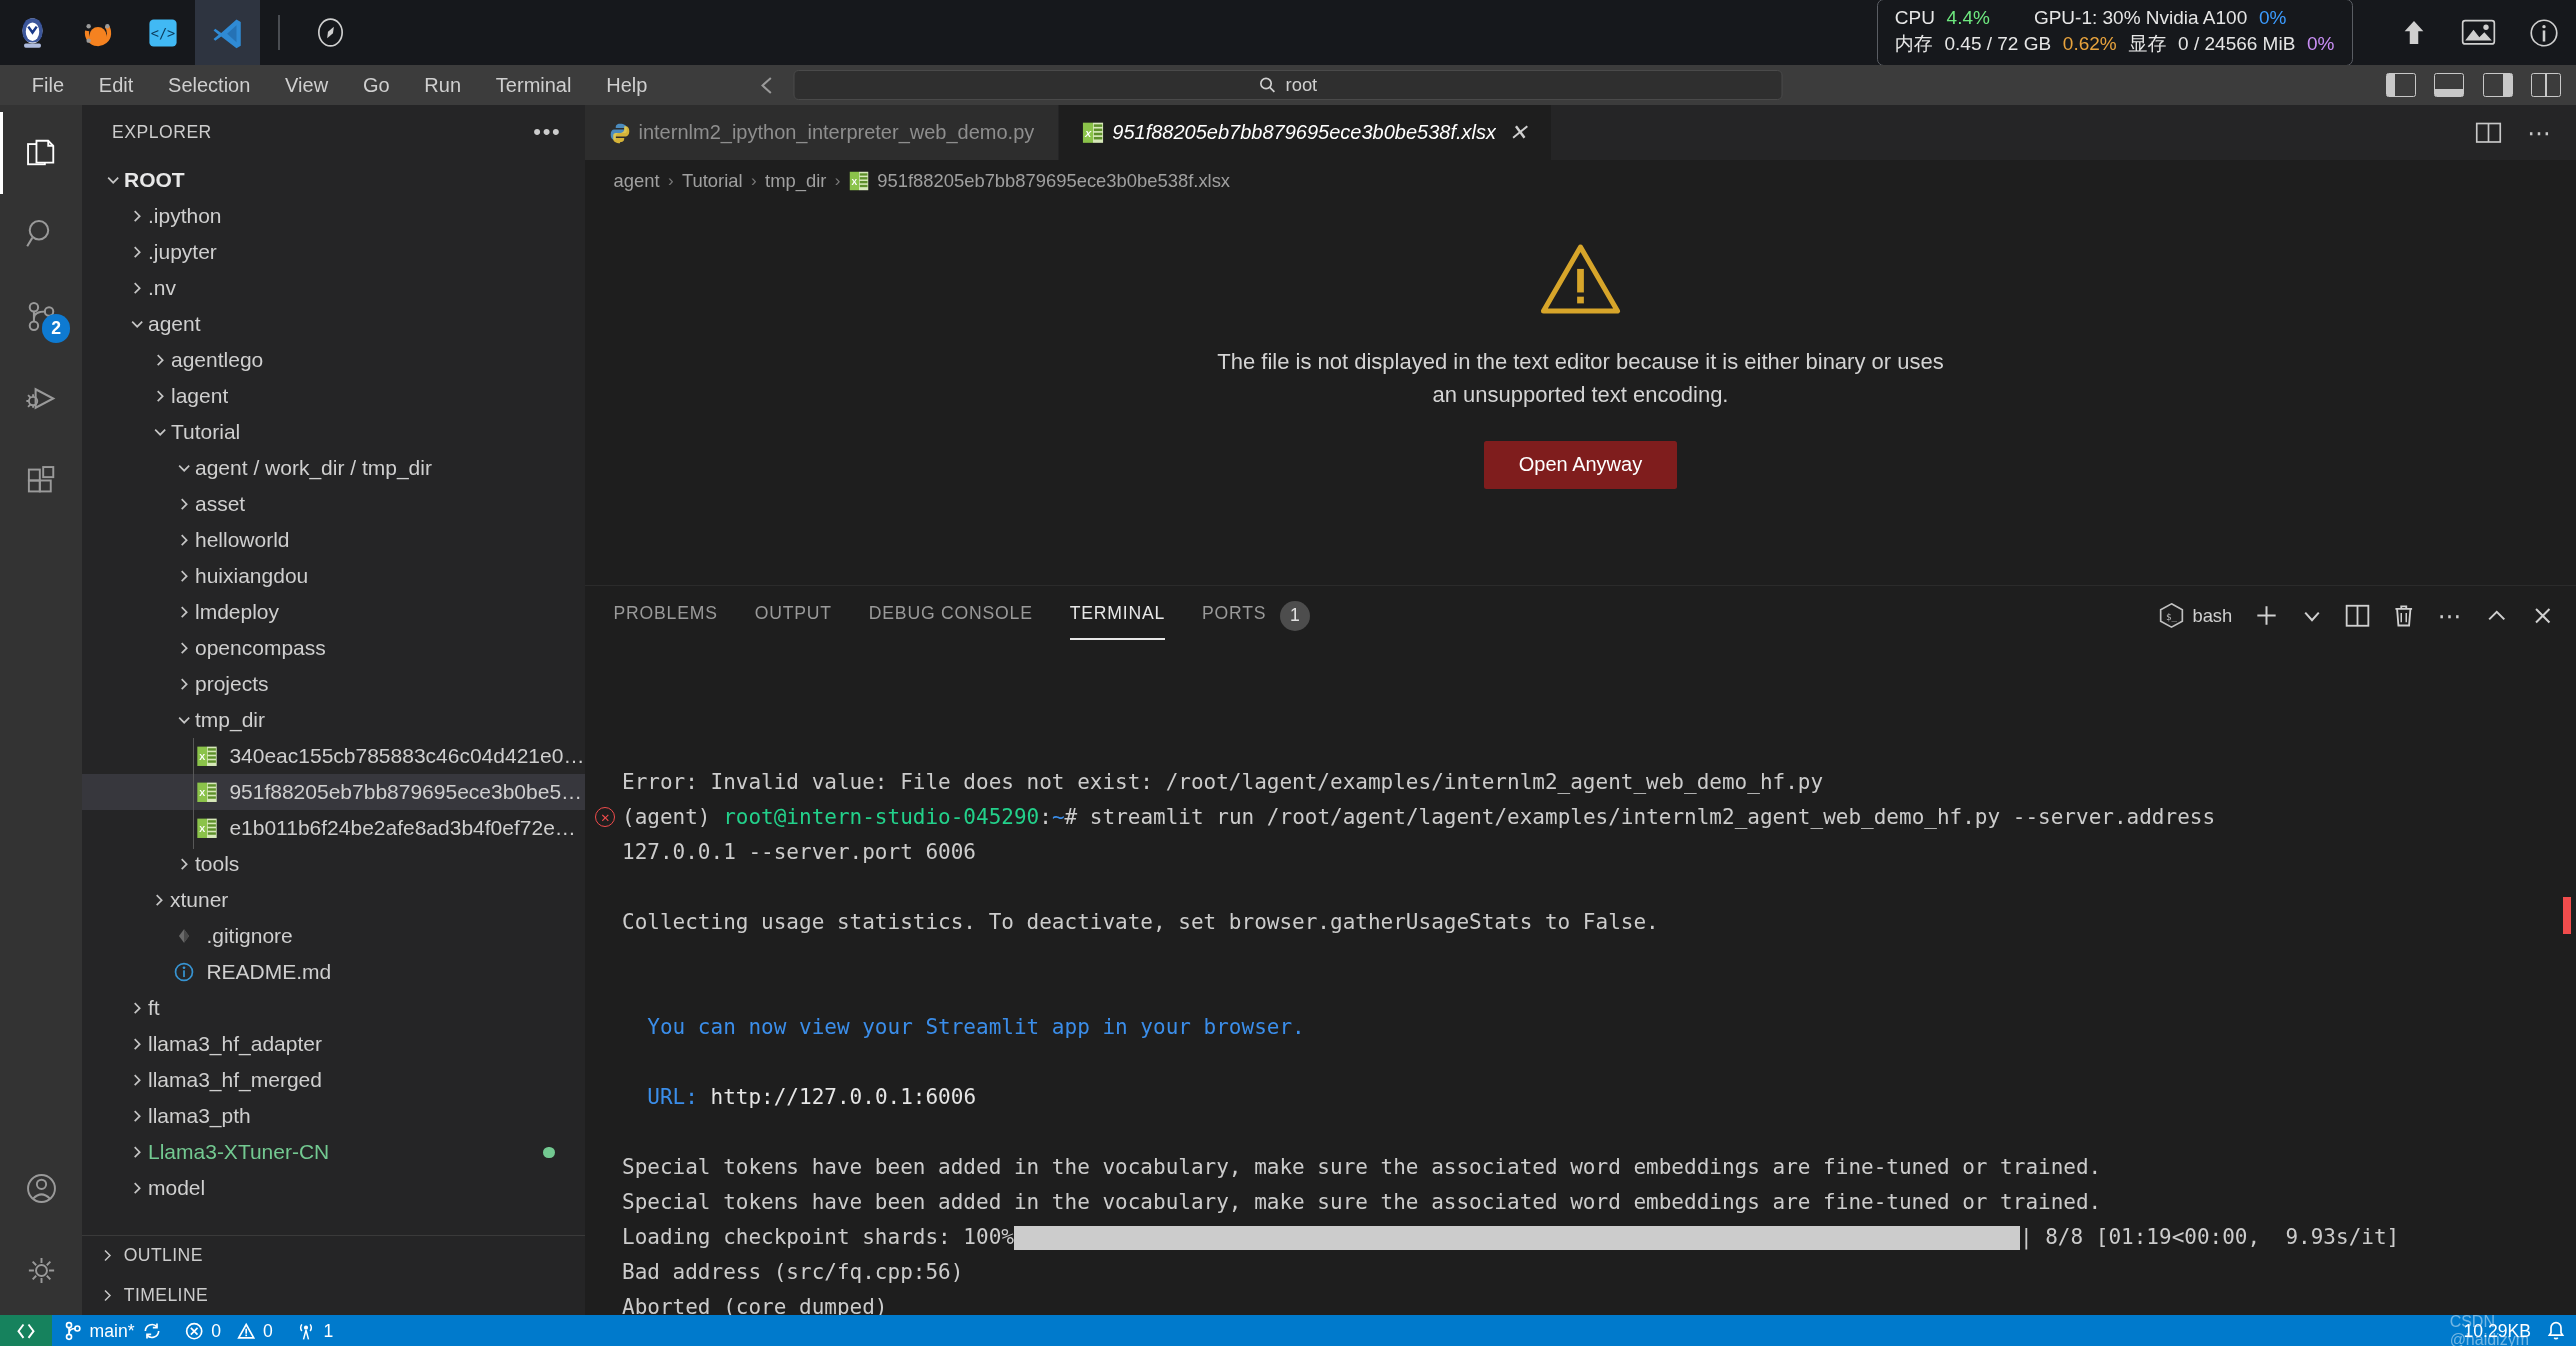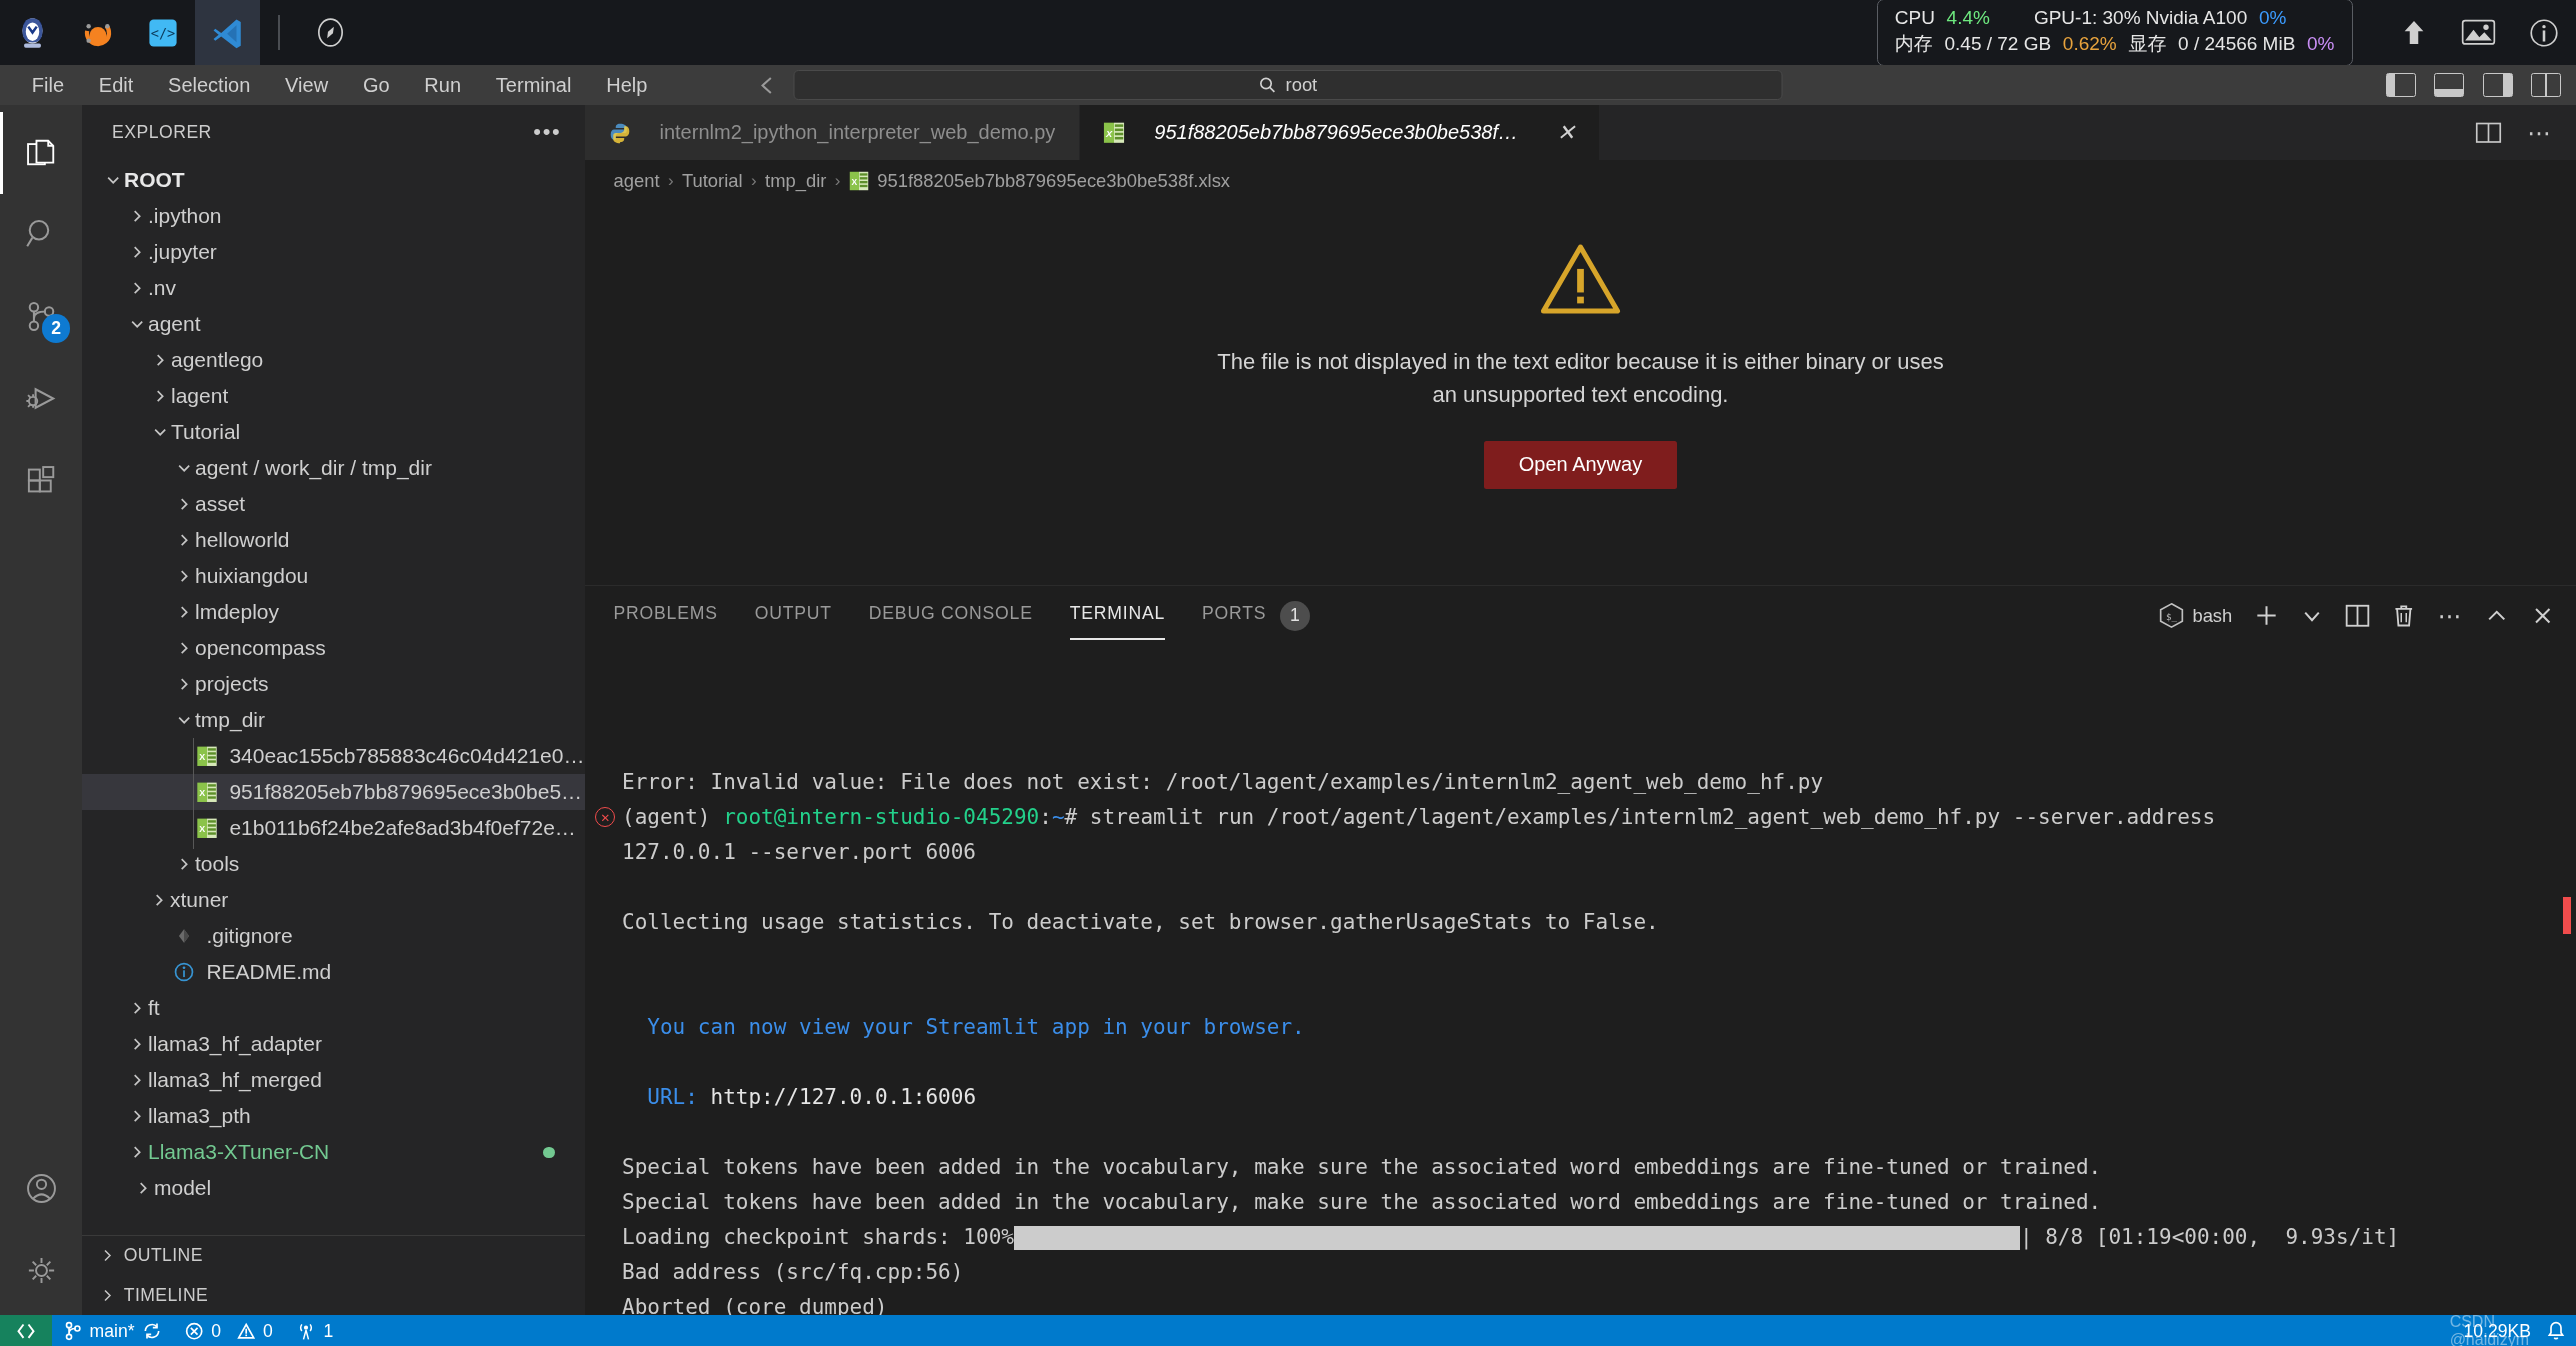--- a/index.html
+++ b/index.html
@@ -103,21 +103,21 @@
   .ind-guide { position: absolute; top: 0; bottom: 0; width: 0.8px; background: #585858; }
   .outline-bar {
     height: 40px; display: flex; align-items: center; color: #cccccc; font-size: 17.6px;
     letter-spacing: 0.4px; padding-left: 18.4px; gap: 8.4px; border-top: 0.8px solid #3a3a3a;
   }
 
   
   .editorcol { flex: 1; display: flex; flex-direction: column; min-width: 0; background: #1e1e1e; }
   .tabsbar { height: 55px; flex: 0 0 55px; background: #252526; display: flex; align-items: stretch; position: relative; }
   .tab {
-    display: flex; align-items: center; gap: 29px; padding: 0 23.5px; font-size: 20px;
+    display: flex; align-items: center; gap: 8px; padding: 0 23.5px; font-size: 20px;
     color: #8e8e8e; background: #2d2d2d; border-right: 0.8px solid #252526; max-width: 520px;
   }
   .tab.active { background: #1e1e1e; color: #ffffff; font-style: italic; }
   .tab .tabname { overflow: hidden; text-overflow: ellipsis; white-space: nowrap; }
   .tab .closex { font-size: 22px; color: #d0d0d0; margin-left: 5px; }
   .tabs-right { margin-left: auto; display: flex; align-items: center; gap: 25px; padding-right: 23.5px; }
   .breadcrumbs {
     height: 42px; flex: 0 0 42px; display: flex; align-items: center; gap: 8.4px;
     padding-left: 28.5px; color: #a0a0a0; font-size: 18.4px;
   }
@@ -610,21 +610,21 @@
           </div>
           <div class="row" style="padding-left: 44px;">
             <span class="chev">
               <svg width="18.4" height="18.4" viewBox="0 0 22 22">
                 <path d="M8 5 L14 11 L8 17" stroke="#c5c5c5" stroke-width="2" fill="none"></path>
               </svg>
             </span>
             <span class="fname green">Llama3-XTuner-CN</span>
             <span class="dot-green"></span>
           </div>
-          <div class="row" style="padding-left: 44px; margin-left: 6px;">
+          <div class="row" style="padding-left: 44px;">
             <span class="chev">
               <svg width="18.4" height="18.4" viewBox="0 0 22 22">
                 <path d="M8 5 L14 11 L8 17" stroke="#c5c5c5" stroke-width="2" fill="none"></path>
               </svg>
             </span>
             <span class="fname ">model</span>
           </div>
           <div class="ind-guide" style="left: 111px; top: 579px; height: 111px;"></div>
         </div>
       <div class="outline-bar">

